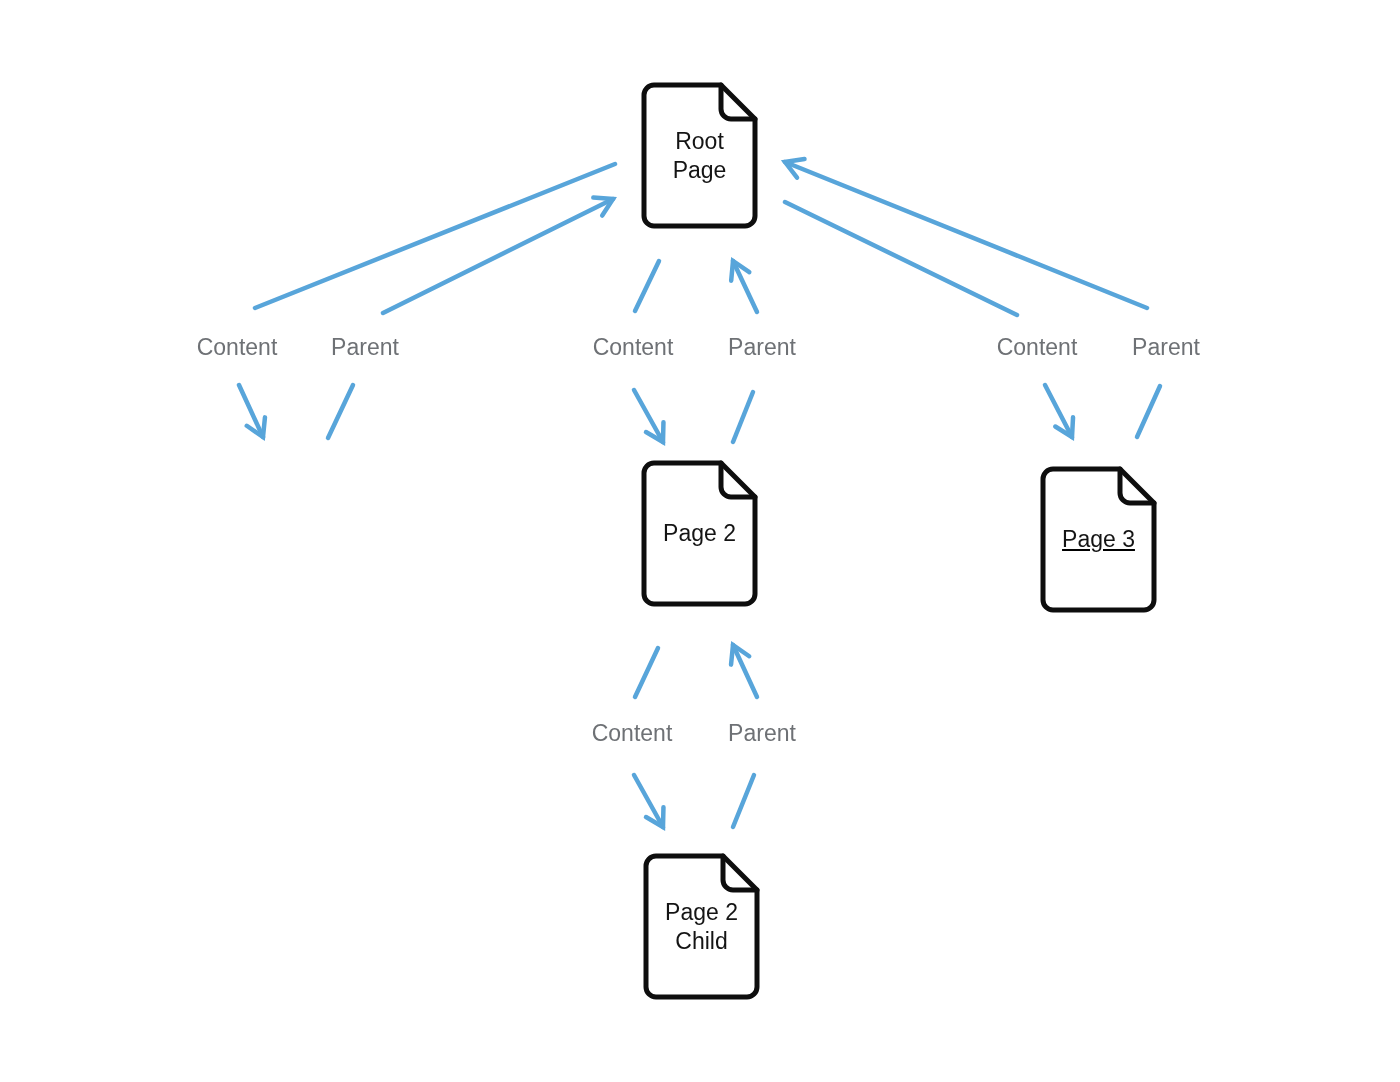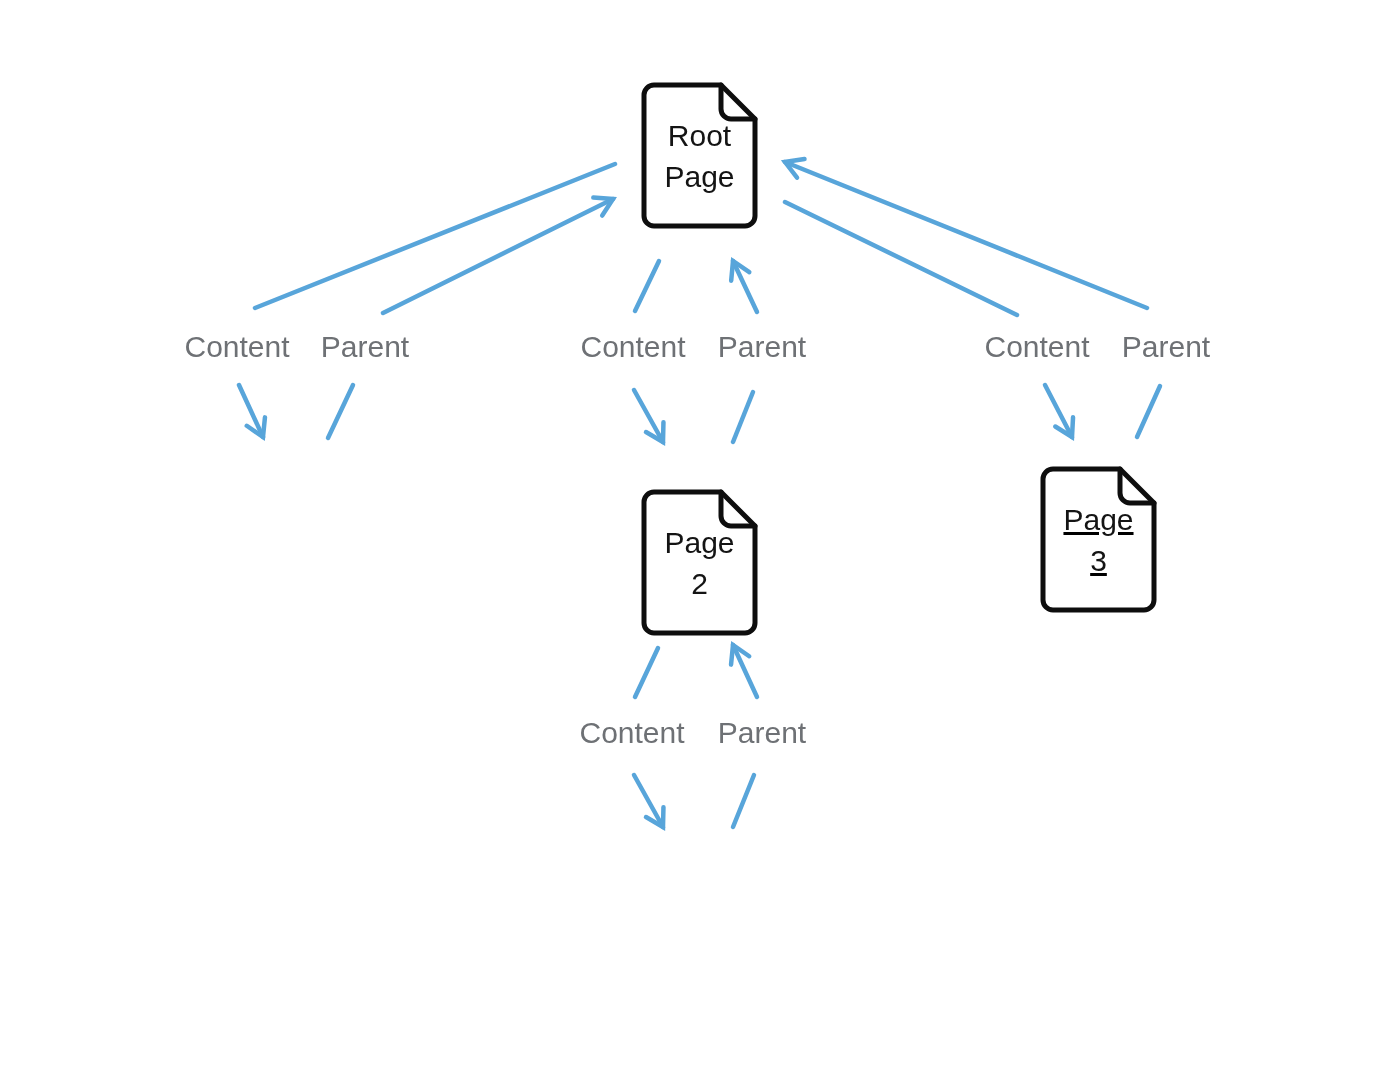--- a/index.html
+++ b/index.html
@@ -47,29 +47,29 @@
   .doc-path {
     fill: none;
     stroke: var(--node-outline, #0e0e0e);
     stroke-width: 5;
     stroke-linejoin: round;
     stroke-linecap: round;
   }
   .node-label {
     position: relative;
     width: 88px;
-    font-size: 30px;
-    line-height: 41px;
+    font-size: 23px;
+    line-height: 29px;
     font-weight: 400;
     color: var(--node-text, #141414);
   }
   .edge-label {
     position: absolute;
     transform: translate(-50%, -50%);
-    font-size: 30px;
+    font-size: 23px;
     font-weight: 400;
     color: var(--edge-label-text, #6e7175);
     white-space: nowrap;
   }
 </style>
 </head>
 <body>
 
 <div class="canvas">
 
@@ -103,36 +103,43 @@
 
   <div class="node" style="left:641px; top:82px;">
     <svg class="doc-icon" viewBox="0 0 117 147" xmlns="http://www.w3.org/2000/svg">
       <path class="doc-path" d="M 80 3 L 114 37 V 134 A 10 10 0 0 1 104 144 H 13 A 10 10 0 0 1 3 134 V 13 A 10 10 0 0 1 13 3 H 80 Z"></path>
       <path class="doc-path" d="M 80 3 V 27 A 10 10 0 0 0 90 37 H 114"></path>
     </svg>
     <div class="node-label">Root Page</div>
   </div>
 
 
-  <div class="node" style="left:641px; top:489px;border-radius:12px;">
+  <div class="node" style="left:641px; top:460px;border-radius:12px;">
     <svg class="doc-icon" viewBox="0 0 117 147" xmlns="http://www.w3.org/2000/svg">
       <path class="doc-path" d="M 80 3 L 114 37 V 134 A 10 10 0 0 1 104 144 H 13 A 10 10 0 0 1 3 134 V 13 A 10 10 0 0 1 13 3 H 80 Z"></path>
       <path class="doc-path" d="M 80 3 V 27 A 10 10 0 0 0 90 37 H 114"></path>
     </svg>
     <div class="node-label">Page 2</div>
   </div>
 
   <div class="node" style="left:1040px; top:466px;text-decoration:underline;">
     <svg class="doc-icon" viewBox="0 0 117 147" xmlns="http://www.w3.org/2000/svg">
       <path class="doc-path" d="M 80 3 L 114 37 V 134 A 10 10 0 0 1 104 144 H 13 A 10 10 0 0 1 3 134 V 13 A 10 10 0 0 1 13 3 H 80 Z"></path>
       <path class="doc-path" d="M 80 3 V 27 A 10 10 0 0 0 90 37 H 114"></path>
     </svg>
     <div class="node-label">Page 3</div>
   </div>
 
+  <div class="node" style="left:643px; top:853px;">
+    <svg class="doc-icon" viewBox="0 0 117 147" xmlns="http://www.w3.org/2000/svg">
+      <path class="doc-path" d="M 80 3 L 114 37 V 134 A 10 10 0 0 1 104 144 H 13 A 10 10 0 0 1 3 134 V 13 A 10 10 0 0 1 13 3 H 80 Z"></path>
+      <path class="doc-path" d="M 80 3 V 27 A 10 10 0 0 0 90 37 H 114"></path>
+    </svg>
+    <div class="node-label">Page 2 Child</div>
+  </div>
 
   <div class="edge-label" style="left:237px; top:347px;">Content</div>
   <div class="edge-label" style="left:365px; top:347px;">Parent</div>
 
   <div class="edge-label" style="left:633px; top:347px;">Content</div>
   <div class="edge-label" style="left:762px; top:347px;">Parent</div>
 
   <div class="edge-label" style="left:1037px; top:347px;">Content</div>
   <div class="edge-label" style="left:1166px; top:347px;">Parent</div>
 

